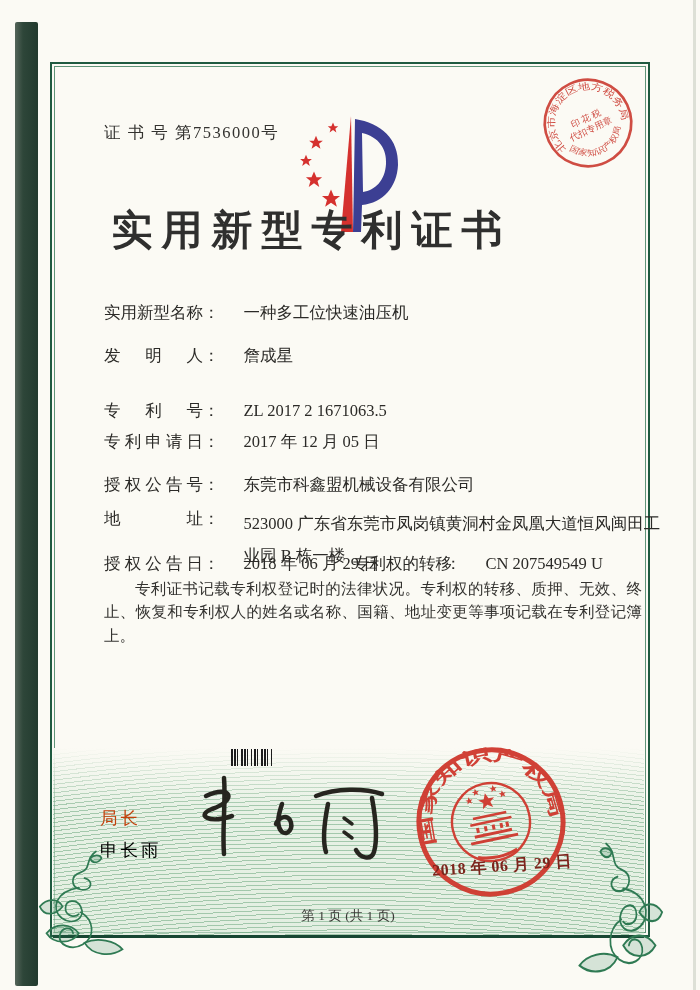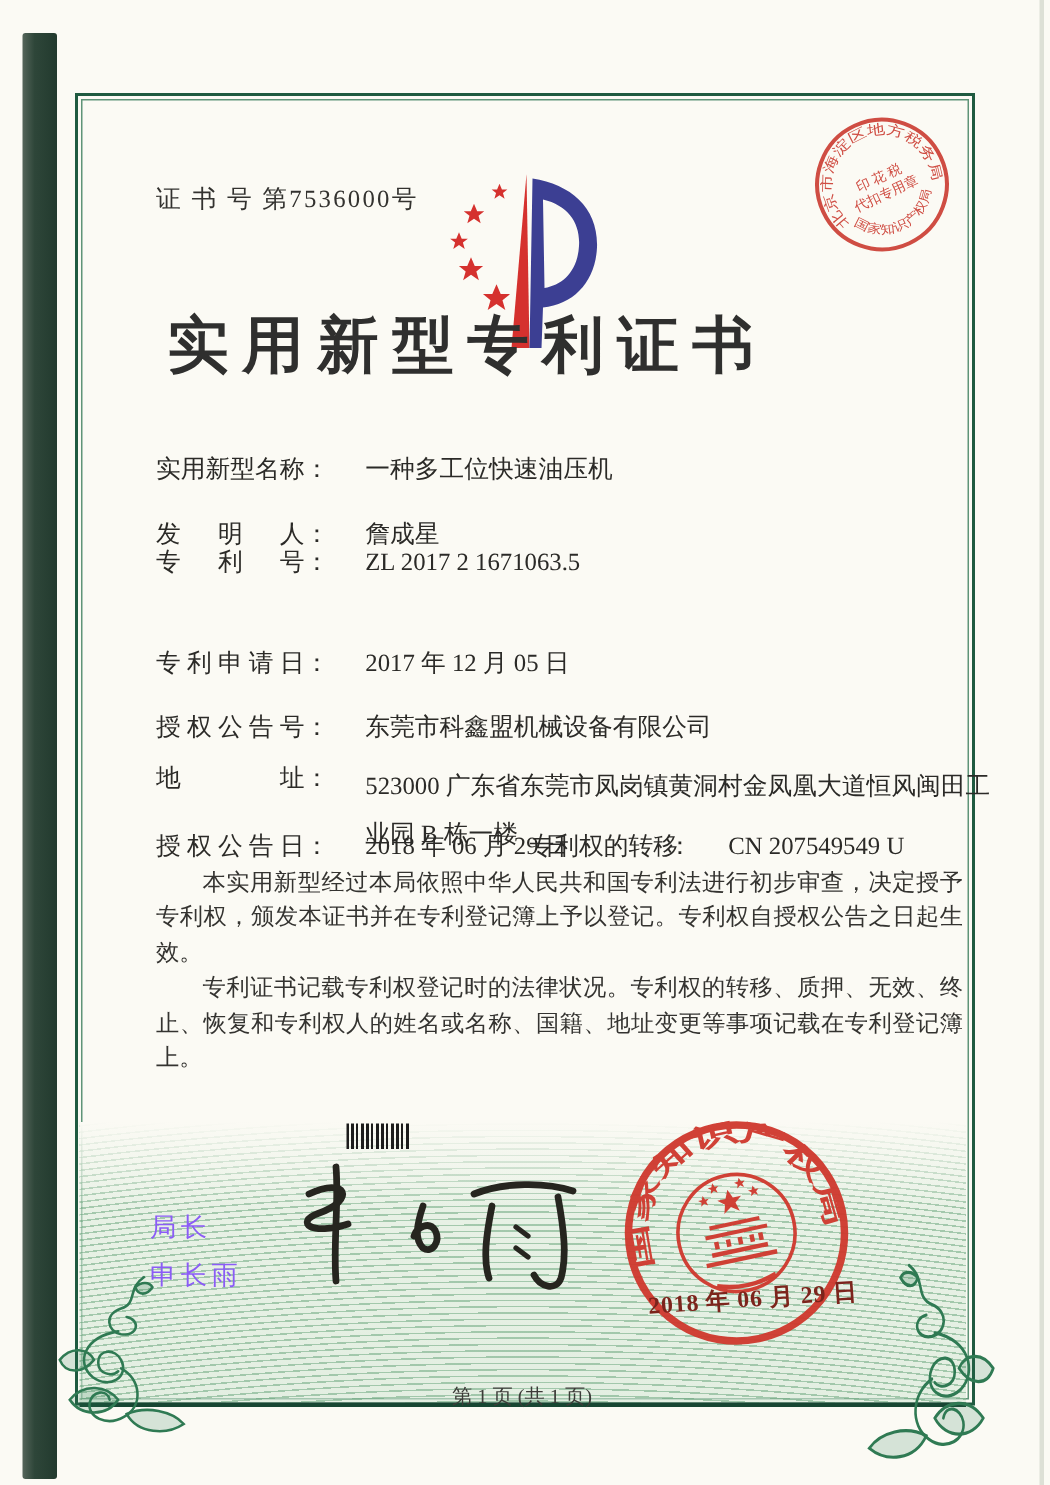--- a/index.html
+++ b/index.html
@@ -39,27 +39,27 @@
           linear-gradient(rgba(219,236,220,.55),rgba(211,231,213,.6));}
   .band::before{content:"";position:absolute;left:0;right:0;top:0;height:58px;
         background:linear-gradient(#fbfaf4,rgba(251,250,244,0));}
   .ornament{width:95px;height:120px;z-index:3;}
   .orn-left{left:37px;top:848px;}
   .orn-right{left:570px;top:840px;height:148px;transform:scaleX(-1);}
   
   .barcode{left:231px;top:749px;width:42px;height:17px;z-index:4;
         background:repeating-linear-gradient(90deg,#1c1c1c 0 1.5px,rgba(0,0,0,0) 1.5px 3px,
         #1c1c1c 3px 5.2px,rgba(0,0,0,0) 5.2px 6.4px,#1c1c1c 6.4px 7.4px,rgba(0,0,0,0) 7.4px 10px);}
-  .officer-title{left:100px;top:806px;font-size:17.5px;letter-spacing:3px;color:#8b5cf6;z-index:4;}
-  .officer-name{left:100px;top:838px;font-size:17.5px;letter-spacing:3px;color:#8b5cf6;z-index:4;}
+  .officer-title{left:100px;top:806px;font-size:17.5px;letter-spacing:3px;color:#c2410c;z-index:4;}
+  .officer-name{left:100px;top:838px;font-size:17.5px;letter-spacing:3px;color:#000000;z-index:4;}
   .signature{left:186px;top:766px;width:212px;height:102px;z-index:4;}
   .office-seal{left:411px;top:742px;width:160px;height:160px;z-index:4;opacity:.95;}
   .seal-date{left:432px;top:856px;width:140px;z-index:5;transform:rotate(-4deg);
         font-size:16px;font-weight:600;color:#7c241c;letter-spacing:.5px;white-space:nowrap;}
-  .footer{left:50px;top:907px;width:596px;text-align:center;font-size:13.5px;color:#3c3b38;z-index:4;margin-top:15px;}
+  .footer{left:50px;top:907px;width:596px;text-align:center;font-size:13.5px;color:#3c3b38;z-index:4;}
   svg text{font-family:"Liberation Serif","DejaVu Serif",serif;}
 </style>
 </head>
 <body>
 
 <div class="abs spine"></div>
 <div class="abs page-edge-right"></div>
 
 <div class="abs frame"></div>
 
@@ -102,42 +102,41 @@
   <text x="50" y="60" font-size="9.5" fill="#cc4036" text-anchor="middle">代扣专用章</text>
 </svg>
 
 <div class="abs fields">
   <div class="frow" style="top:302px">
     <span class="flabel">实用新型名称</span><span>：</span><span class="fvalue">一种多工位快速油压机</span>
   </div>
   <div class="frow" style="top:345px">
     <span class="flabel">发明人</span><span>：</span><span class="fvalue">詹成星</span>
   </div>
-  <div class="frow" style="top:364px">
+  <div class="frow" style="top:400px">
     <span class="flabel">专利号</span><span>：</span><span class="fvalue">ZL 2017 2 1671063.5</span>
   </div>
   <div class="frow" style="top:431px">
     <span class="flabel">专利申请日</span><span>：</span><span class="fvalue">2017 年 12 月 05 日</span>
   </div>
   <div class="frow" style="top:474px">
     <span class="flabel">授权公告号</span><span>：</span><span class="fvalue">东莞市科鑫盟机械设备有限公司</span>
   </div>
   <div class="frow" style="top:508px">
     <span class="flabel">地址</span><span>：</span><span class="fvalue wrapval">523000 广东省东莞市凤岗镇黄洞村金凤凰大道恒风闽田工业园 B 栋一楼</span>
   </div>
   <div class="frow" style="top:553px">
     <span class="flabel">授权公告日</span><span>：</span><span class="fvalue">2018 年 06 月 29 日</span>
     <span class="pair2">
       <span class="flabel">专利权的转移</span><span>：</span><span class="fvalue">CN 207549549 U</span>
     </span>
   </div>
 </div>
 
 <div class="abs bodytext">
-  <p>本实用新型经过本局依照中华人民共和国专利法进行初步审查，决定授予专利权，颁发本证书并在专利登记簿上予以登记。专利权自授权公告之日起生效。</p>
   <p>专利证书记载专利权登记时的法律状况。专利权的转移、质押、无效、终止、恢复和专利权人的姓名或名称、国籍、地址变更等事项记载在专利登记簿上。</p>
 </div>
 
 <div class="abs band"></div>
 
 <svg class="abs ornament orn-left" viewBox="0 0 100 125" fill="none" stroke="#2f7a53" stroke-width="1.8" stroke-linecap="round">
   <path d="M62,3 C50,11 58,21 46,25 C34,29 36,41 46,43 C58,45 60,33 50,31"></path>
   <path d="M44,41 C20,45 14,63 26,73 C38,82 52,73 46,61 C42,53 30,53 30,63 C30,71 40,73 44,69"></path>
   <path d="M46,67 C60,75 62,93 48,101 C36,108 22,101 24,91 C26,83 36,81 38,89"></path>
   <path d="M10,89 C20,77 36,79 44,89 C36,101 18,101 10,89 Z" fill="rgba(47,122,83,0.18)"></path>

